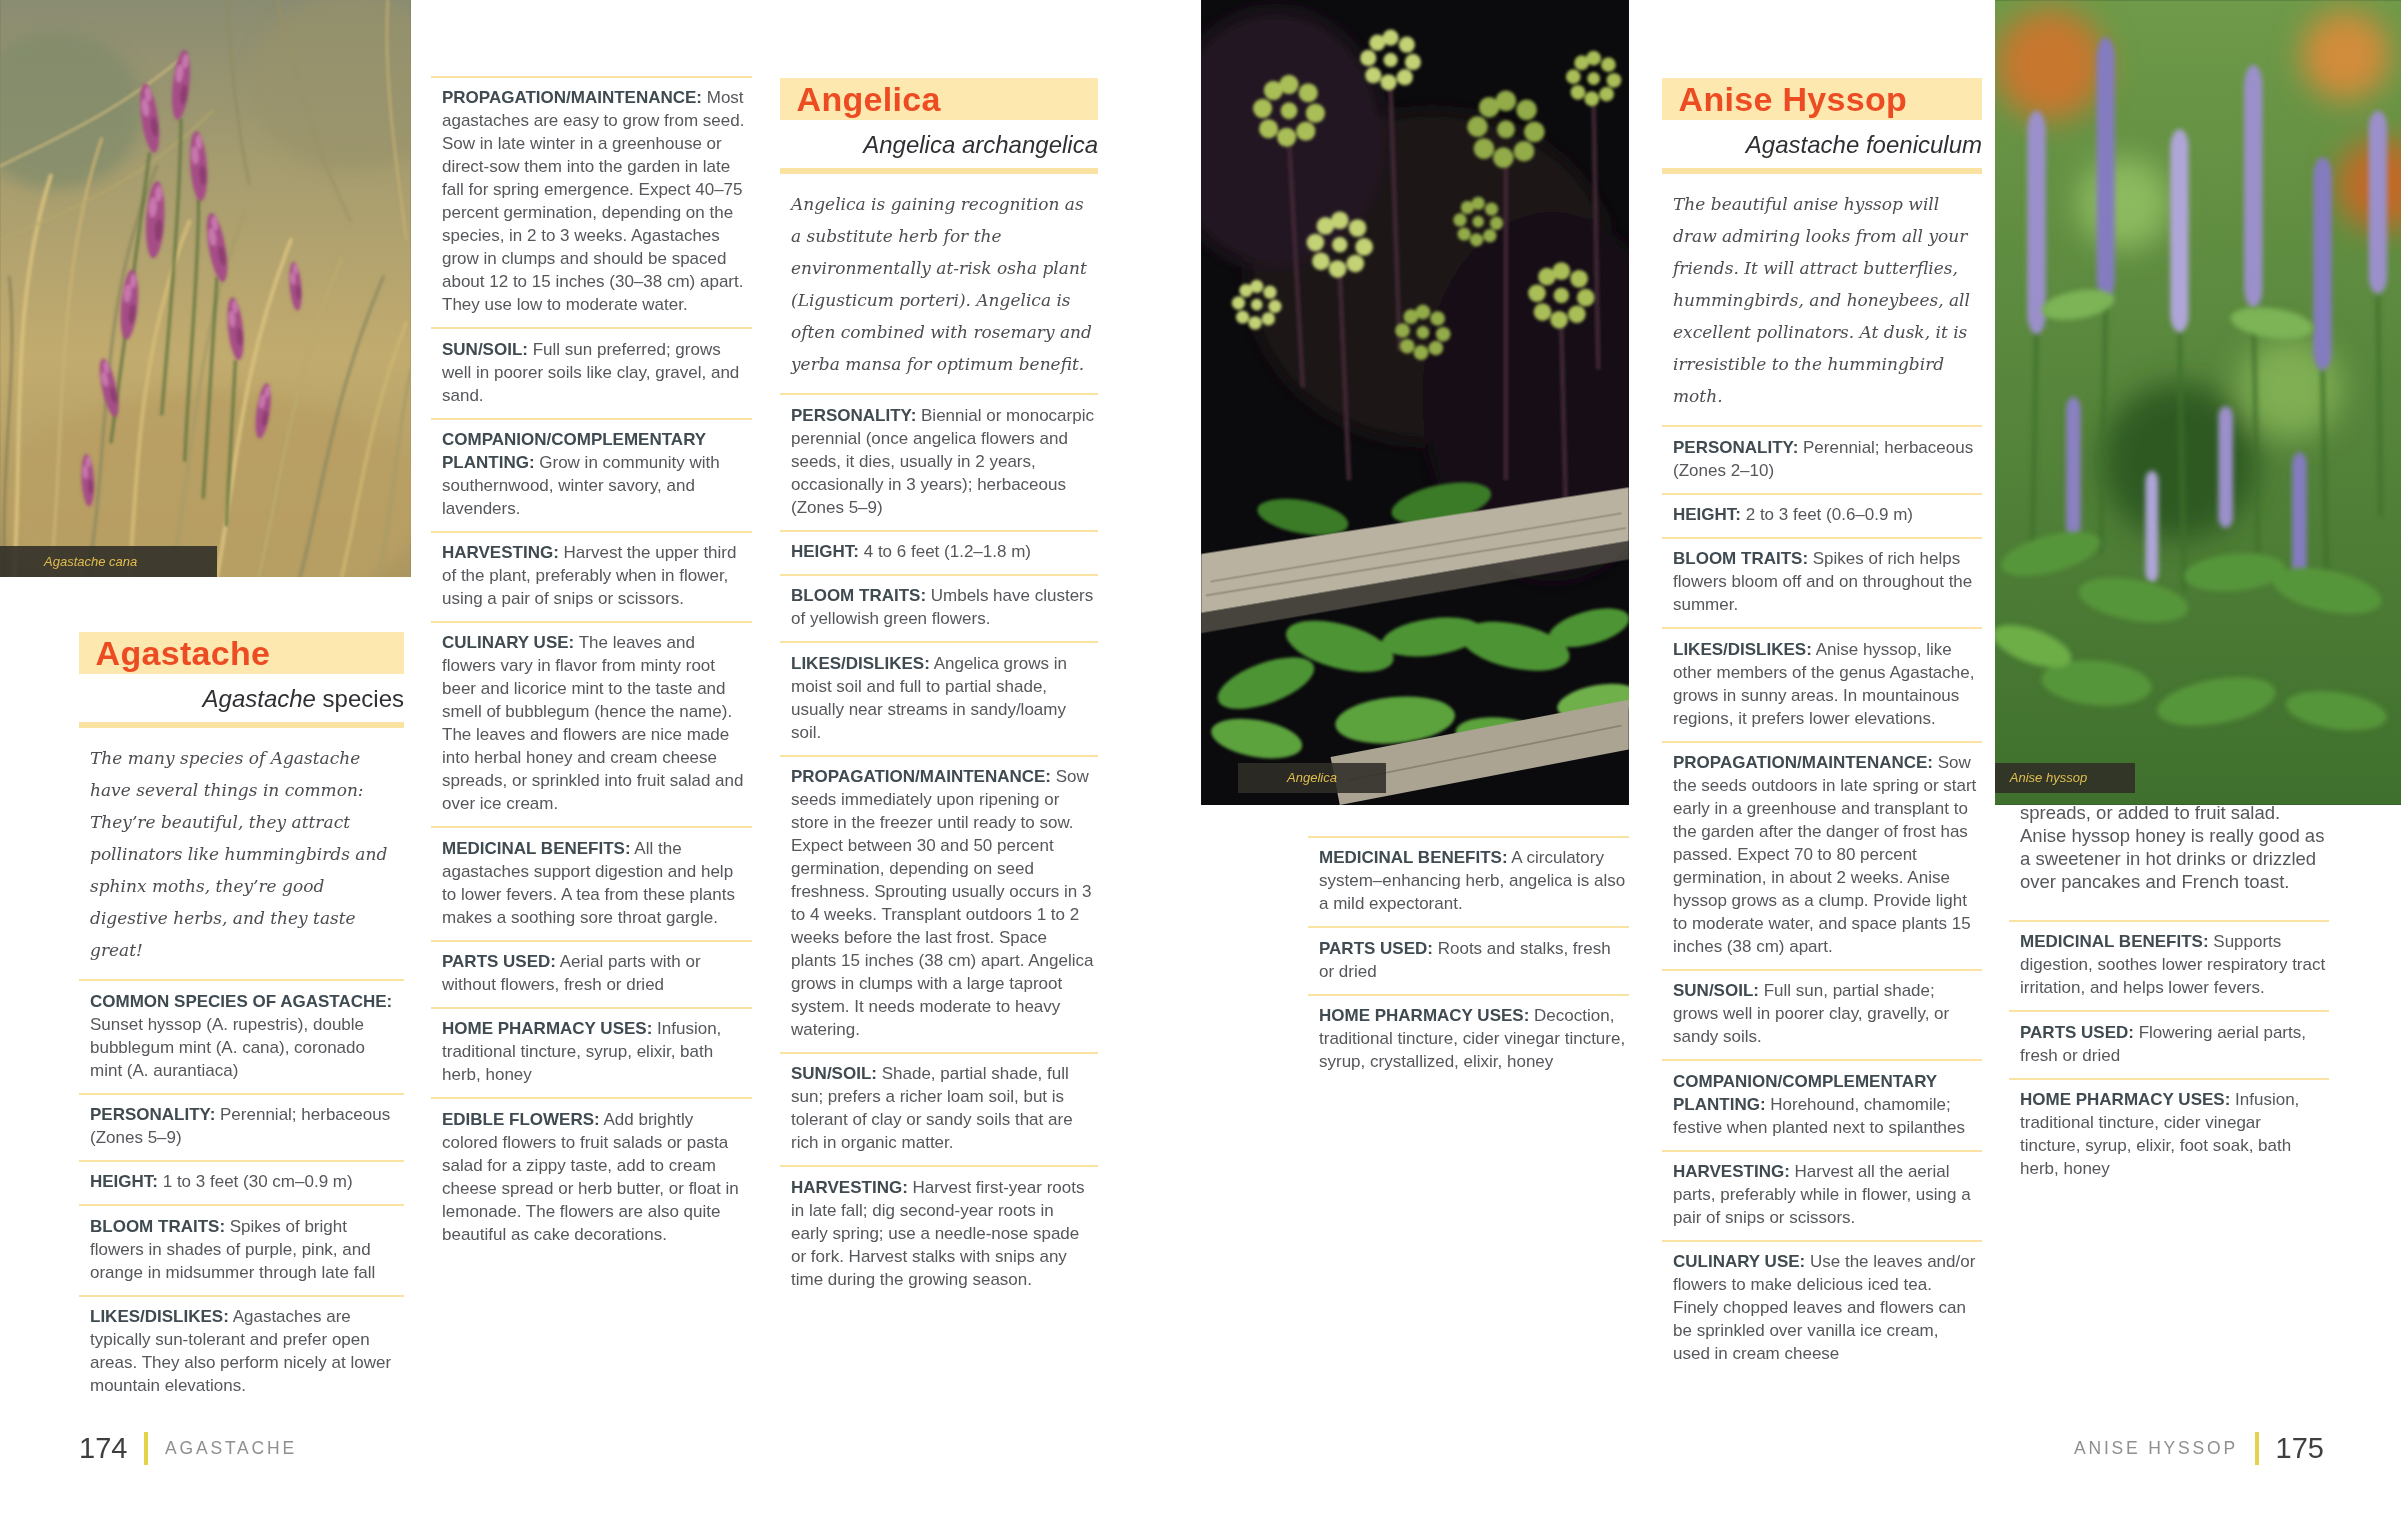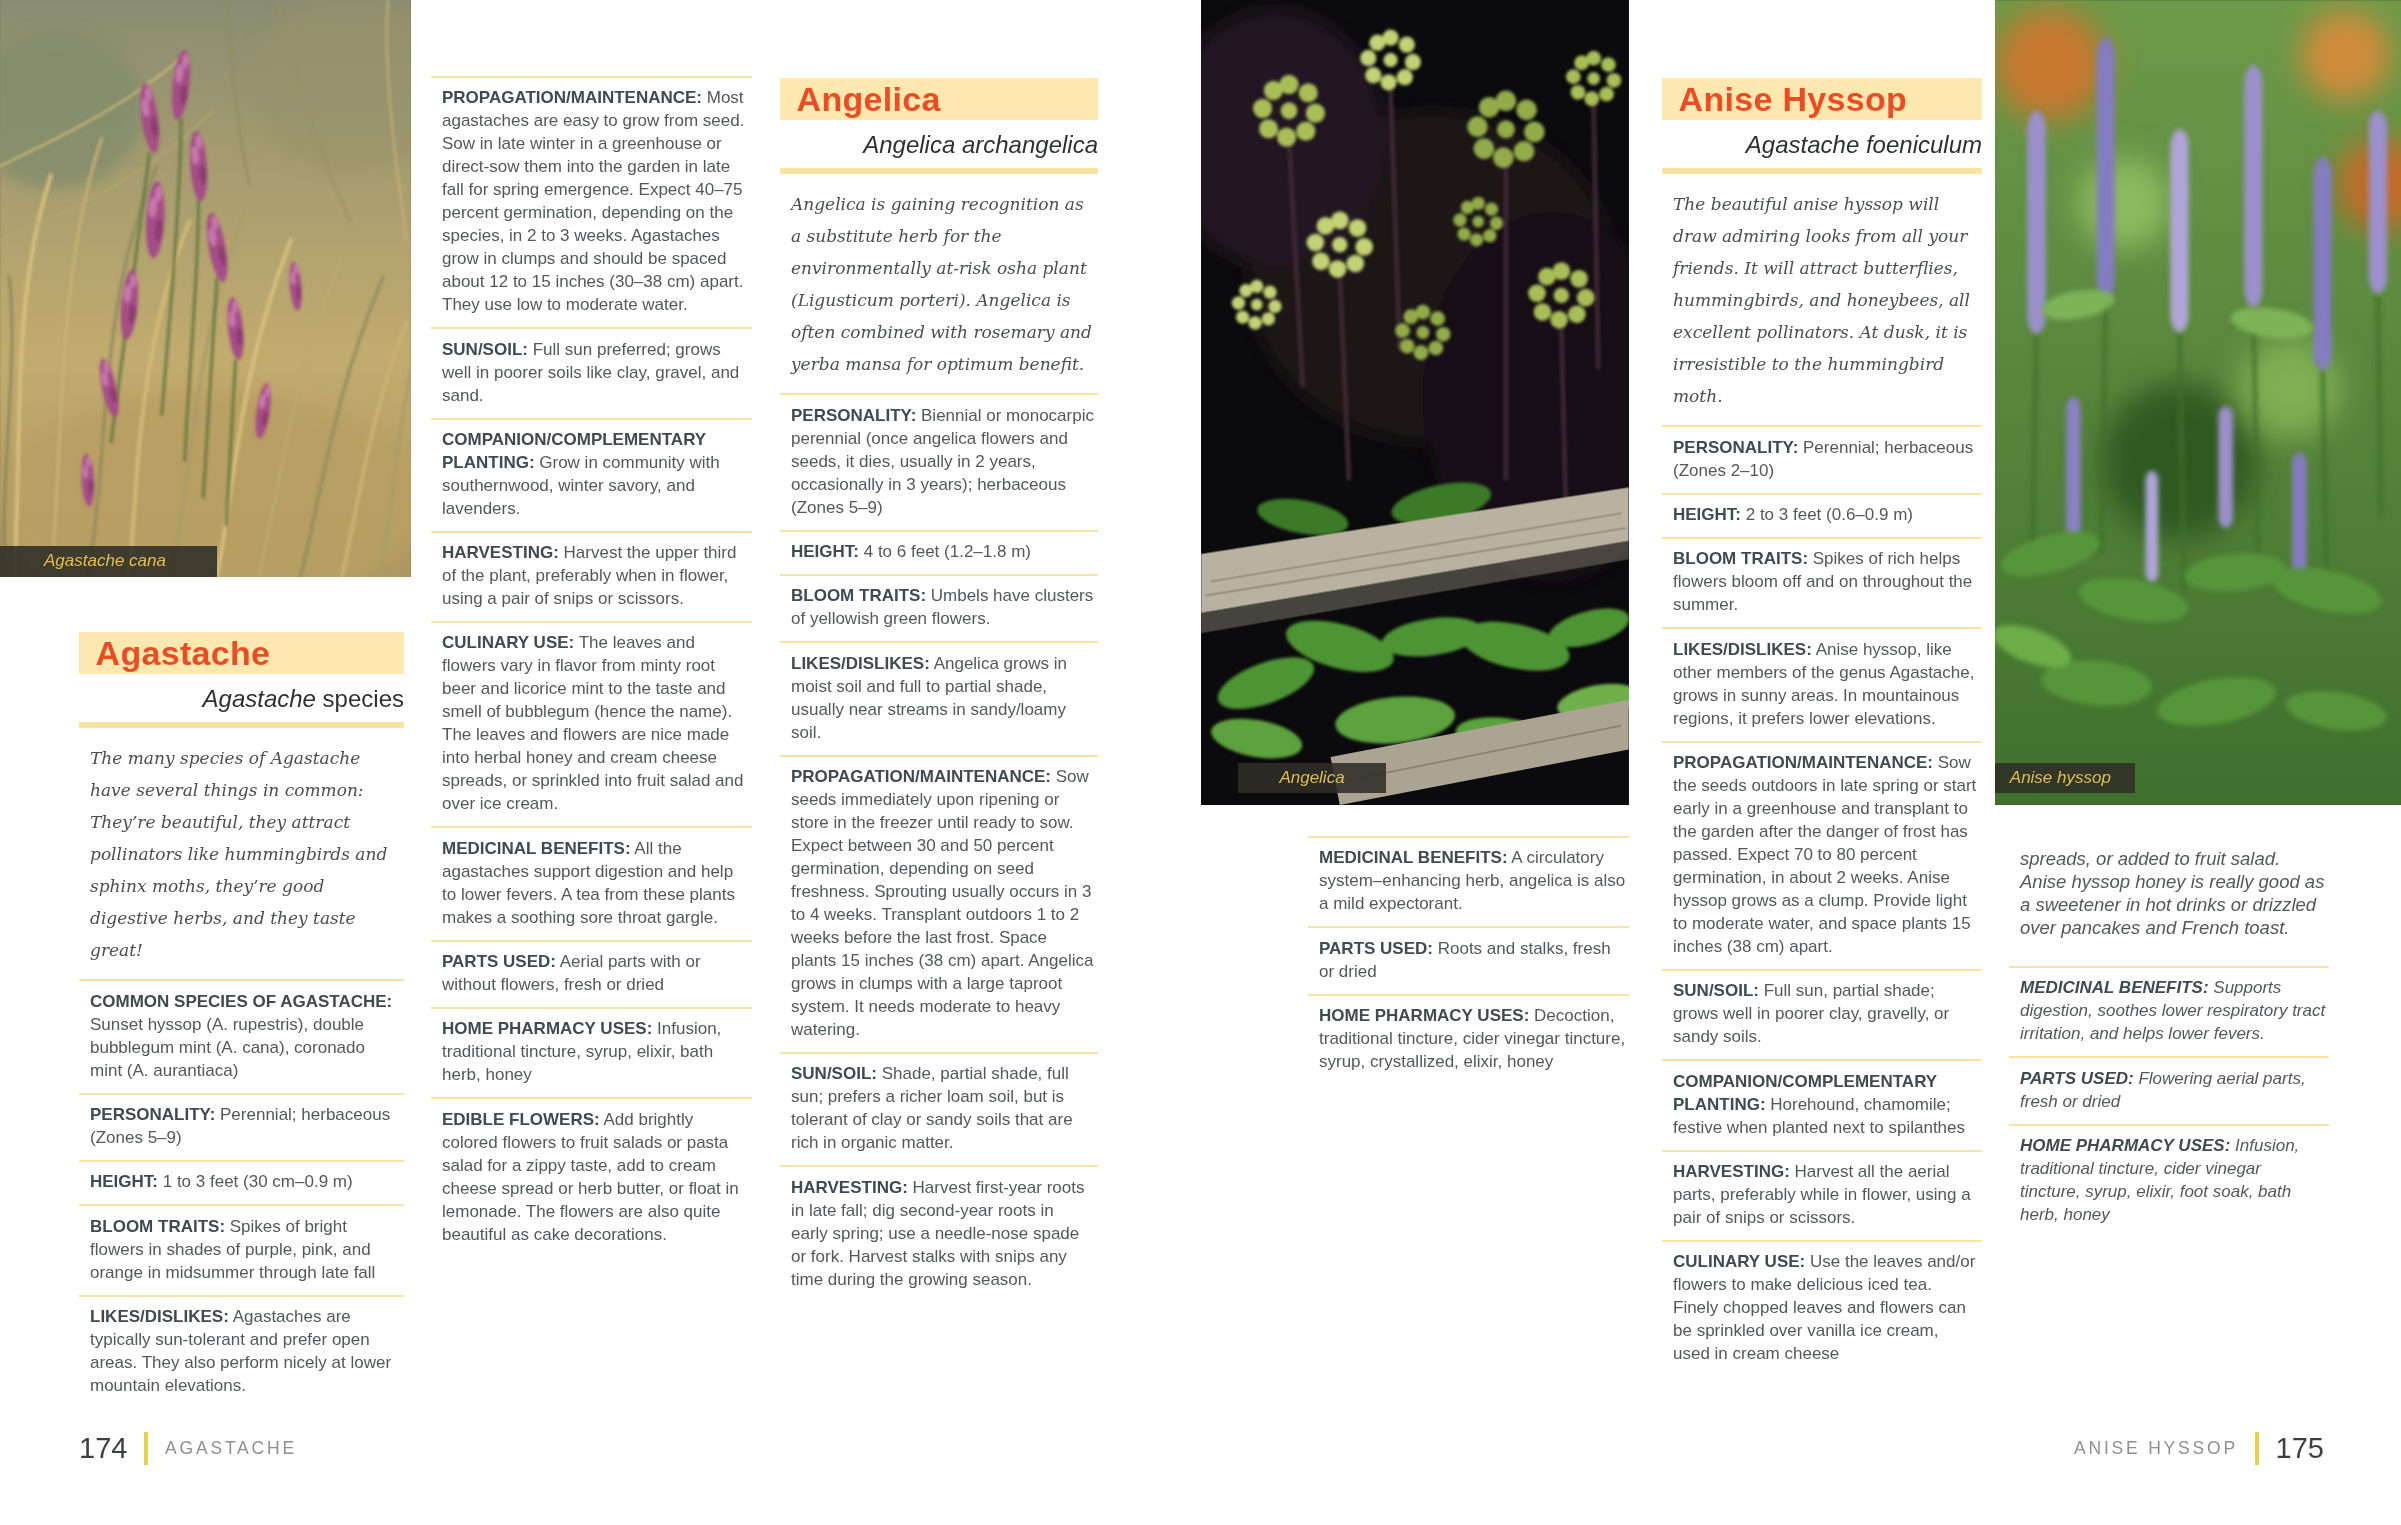--- a/index.html
+++ b/index.html
@@ -13,21 +13,21 @@
   *{box-sizing:border-box;}
   html,body{margin:0;padding:0;}
   body{
     width:2401px;height:1526px;position:relative;background:#ffffff;
     font-family:"Liberation Sans",sans-serif;overflow:hidden;
   }
   .photo{position:absolute;overflow:hidden;background:#222;}
   .photo svg{display:block;}
   .caption{
     position:absolute;background:rgba(47,45,39,0.88);color:var(--caption-gold);
-    font-style:italic;font-size:17px;display:flex;align-items:center;z-index:5;
+    font-style:italic;font-size:13px;display:flex;align-items:center;z-index:5;
   }
   .col{position:absolute;}
   .band{
     background:var(--band);color:var(--orange);font-weight:bold;font-size:34px;
     line-height:42px;height:42px;padding-left:16.6px;letter-spacing:0.3px;white-space:nowrap;
   }
   .species{font-size:24px;color:#2F3033;margin:11px 0 9.2px 11px;text-align:right;}
   .species .sp-it{font-style:italic;}
   .thickrule{height:5.5px;background:var(--rule);}
   .intro{
@@ -328,21 +328,21 @@
       <p class="sec"><b>BLOOM TRAITS:</b><span> Spikes of rich helps flowers bloom off and on throughout the summer.</span></p>
       <p class="sec"><b>LIKES/DISLIKES:</b><span> Anise hyssop, like other members of the genus Agastache, grows in sunny areas. In mountainous regions, it prefers lower elevations.</span></p>
       <p class="sec"><b>PROPAGATION/MAINTENANCE:</b><span> Sow the seeds outdoors in late spring or start early in a greenhouse and transplant to the garden after the danger of frost has passed. Expect 70 to 80 percent germination, in about 2 weeks. Anise hyssop grows as a clump. Provide light to moderate water, and space plants 15 inches (38 cm) apart.</span></p>
       <p class="sec"><b>SUN/SOIL:</b><span> Full sun, partial shade; grows well in poorer clay, gravelly, or sandy soils.</span></p>
       <p class="sec"><b>COMPANION/COMPLEMENTARY PLANTING:</b><span> Horehound, chamomile; festive when planted next to spilanthes</span></p>
       <p class="sec"><b>HARVESTING:</b><span> Harvest all the aerial parts, preferably while in flower, using a pair of snips or scissors.</span></p>
       <p class="sec"><b>CULINARY USE:</b><span> Use the leaves and/or flowers to make delicious iced tea. Finely chopped leaves and flowers can be sprinkled over vanilla ice cream, used in cream cheese</span></p>
     </div>
 </div>
 
-<div class="col" style="left:2009px;top:828px;width:320px;font-style:italic;">
+<div class="col" style="left:2009px;top:782px;width:320px;">
   <p class="cont">spreads, or added to fruit salad. Anise hyssop honey is really good as a sweetener in hot drinks or drizzled over pancakes and French toast.</p>
   <div>
       <p class="sec"><b>MEDICINAL BENEFITS:</b><span> Supports digestion, soothes lower respiratory tract irritation, and helps lower fevers.</span></p>
       <p class="sec"><b>PARTS USED:</b><span> Flowering aerial parts, fresh or dried</span></p>
       <p class="sec"><b>HOME PHARMACY USES:</b><span> Infusion, traditional tincture, cider vinegar tincture, syrup, elixir, foot soak, bath herb, honey</span></p>
     </div>
 </div>
 
 <div class="footer" style="left:79px;">
   <span class="pagenum">174</span>

